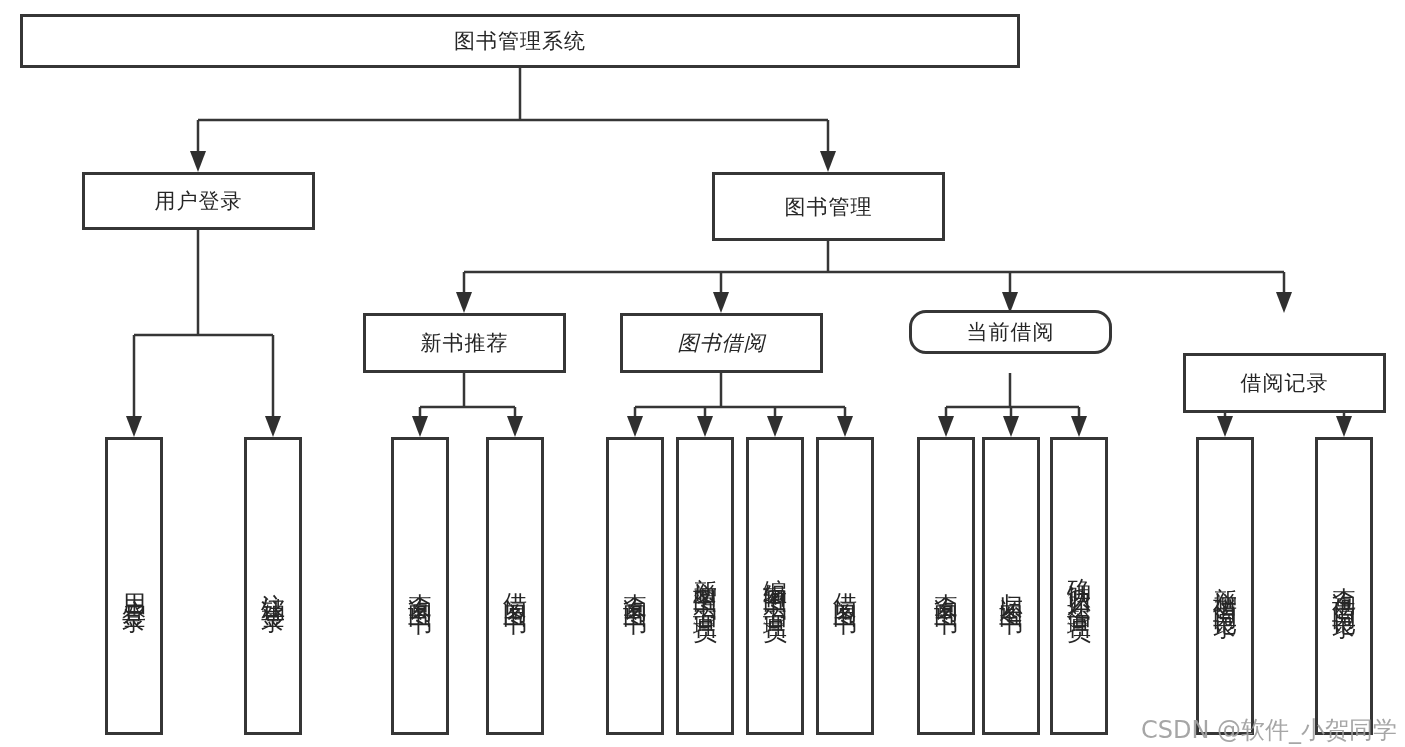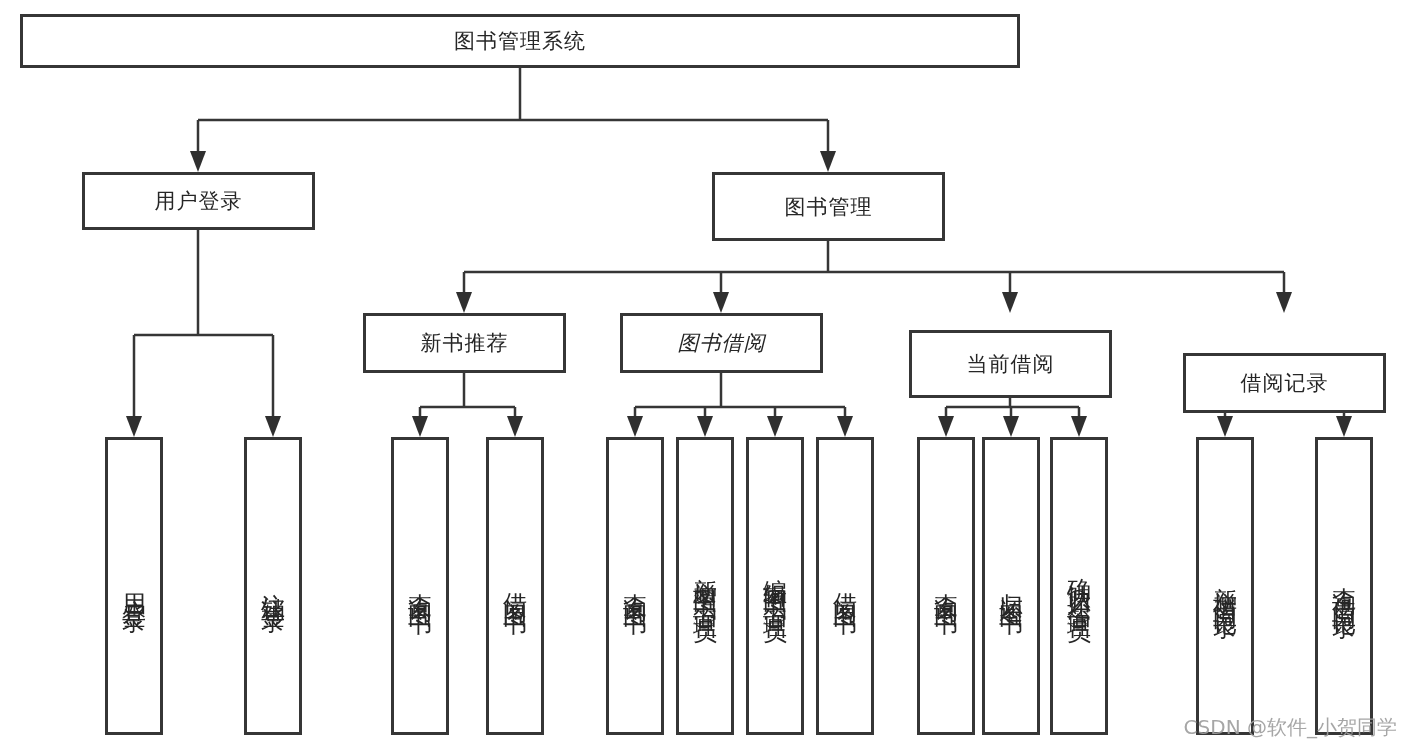--- a/index.html
+++ b/index.html
@@ -42,21 +42,21 @@
     white-space: nowrap;
   }
   
   .n-root   { left: 20px;  top: 14px;  width: 1000px; height: 54px; }
   
   .n-login  { left: 82px;  top: 172px; width: 233px;  height: 58px; }
   .n-mgmt   { left: 712px; top: 172px; width: 233px;  height: 69px; }
   
   .n-newrec { left: 363px;  top: 313px; width: 203px; height: 60px; }
   .n-borrow { left: 620px;  top: 313px; width: 203px; height: 60px; font-style: italic; }
-  .n-curr   { left: 909px;  top: 330px; width: 203px; height: 68px; }
+  .n-curr   { left: 909px;  top: 310px; width: 203px; height: 44px; border-radius: 17px; }
   .n-record { left: 1183px; top: 313px; width: 203px; height: 60px; margin-top: 40px; }
   
   .leaf { top: 437px; width: 58px; height: 298px; }
   .l-1  { left: 105px; }
   .l-2  { left: 244px; }
   .l-3  { left: 391px; }
   .l-4  { left: 486px; }
   .l-5  { left: 606px; }
   .l-6  { left: 676px; }
   .l-7  { left: 746px; }
@@ -64,21 +64,21 @@
   .l-9  { left: 917px; }
   .l-10 { left: 982px; }
   .l-11 { left: 1050px; }
   .l-12 { left: 1196px; }
   .l-13 { left: 1315px; }
   #watermark {
     position: absolute;
     right: 8px;
     top: 714px;
     z-index: 5;
-    font-size: 20px;
+    font-size: 24px;
     color: rgba(158, 158, 158, 0.92);
     white-space: nowrap;
   }
 </style>
 </head>
 <body>
 
 <div id="canvas">
 
   <svg id="connectors" viewBox="0 0 1405 747" xmlns="http://www.w3.org/2000/svg">

